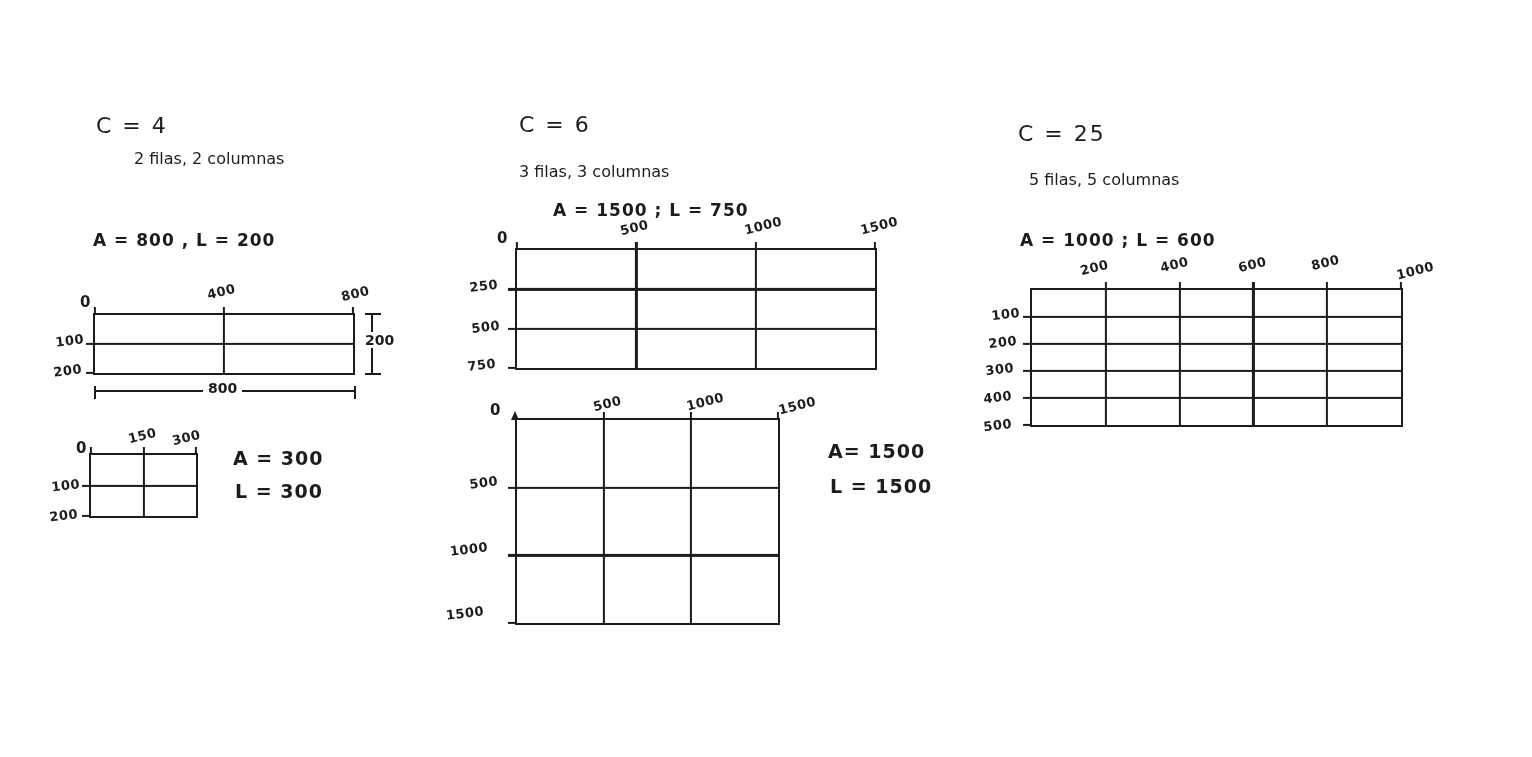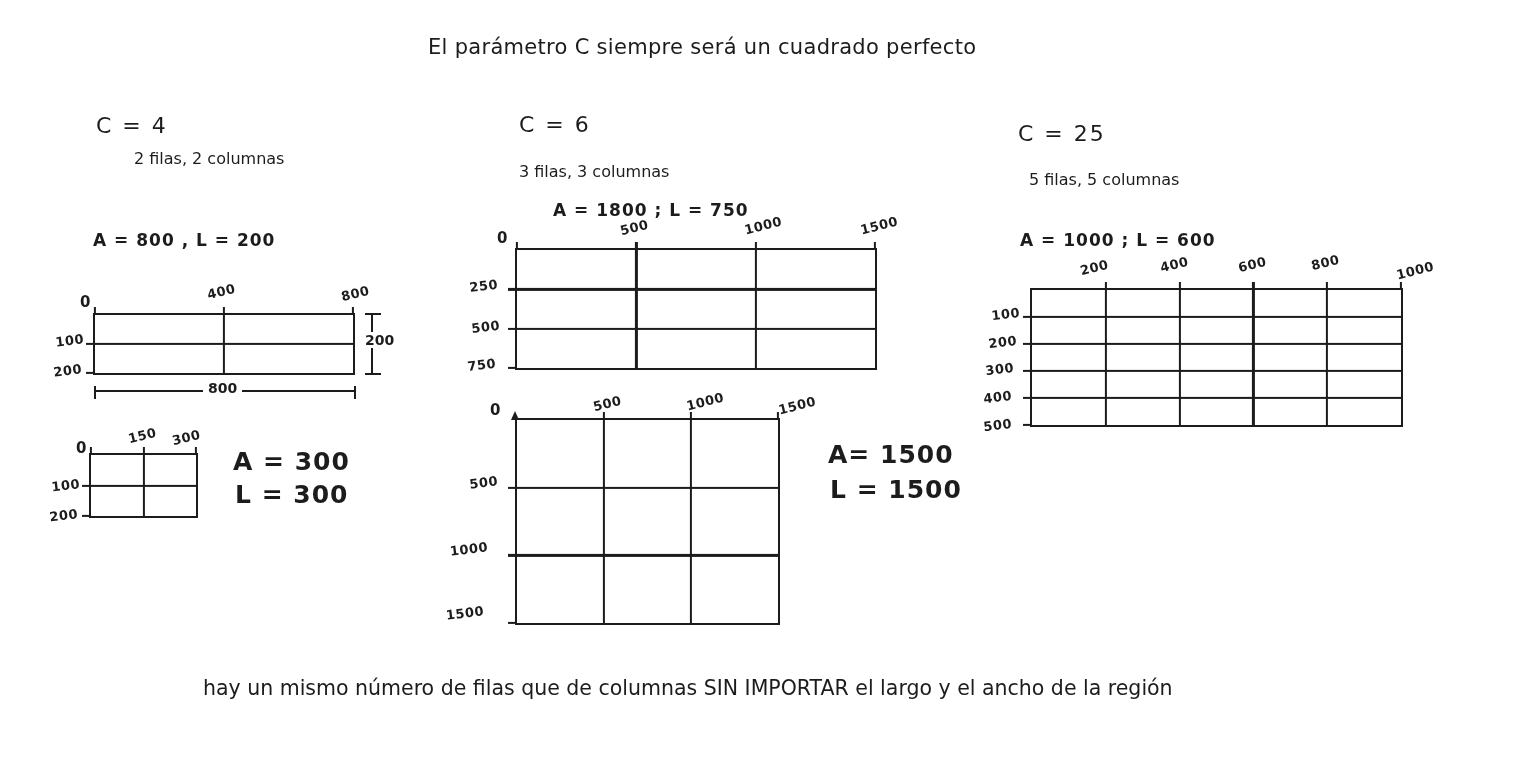--- a/index.html
+++ b/index.html
@@ -7,21 +7,21 @@
   #canvas {
     position: relative; width: 1532px; height: 757px;
     background: var(--bg); color: var(--ink);
     font-family: "DejaVu Sans", sans-serif; overflow: hidden;
   }
   .abs { position: absolute; white-space: nowrap; }
   .title { font-size: 21px; letter-spacing: 0.3px; }
   .h1 { font-size: 22px; letter-spacing: 2px; }
   .h2 { font-size: 16px; }
   .params { font-size: 17px; font-weight: 700; letter-spacing: 1px; }
-  .side-label { font-size: 25px; font-weight: 700; letter-spacing: 1px; }
+  .side-label { font-size: 19px; font-weight: 700; letter-spacing: 1px; }
   .footer-line { font-size: 20.5px; }
   .grid { position: absolute; border: 2.4px solid var(--ink); box-sizing: border-box; }
   .vl { position: absolute; top: 0; bottom: 0; width: 2.2px; background: var(--ink); transform: translateX(-50%); }
   .hl { position: absolute; left: 0; right: 0; height: 2.2px; background: var(--ink); transform: translateY(-50%); }
   .tv { position: absolute; top: -8px; height: 8px; width: 2.2px; background: var(--ink); transform: translateX(-50%); }
   .th { position: absolute; left: -9px; width: 8px; height: 2.2px; background: var(--ink); transform: translateY(-50%); }
   .tick { position: absolute; font-size: 13px; font-weight: 700; letter-spacing: 0.5px; white-space: nowrap; }
   .tick.big { font-size: 15px; }
   .r { text-align: right; }
   .tilt { transform: rotate(-14deg); }
@@ -35,21 +35,20 @@
   .dim-label { position: absolute; background: var(--bg); font-size: 14px; font-weight: 700; padding: 0 5px; z-index: 2; }
   .arrow-up { position: absolute; top: -9px; left: -6px; width: 0; height: 0;
     border-left: 4.5px solid transparent; border-right: 4.5px solid transparent;
     border-bottom: 9px solid var(--ink); }
 </style>
 </head>
 <body>
 
 <div id="canvas">
 
-  <div class="abs title" style="left:428px; top:35px;">El parámetro C siempre será un cuadrado perfecto</div>
 
   <div class="abs h1" style="left:96px; top:113px;">C = 4</div>
   <div class="abs h2" style="left:134px; top:149px;">2 filas, 2 columnas</div>
   <div class="abs params" style="left:93px; top:230px;">A = 800 ,   L = 200</div>
 
   <div class="grid" style="left:93px; top:313px; width:262px; height:62px;">
     <i class="vl" style="left:50%"></i>
     <i class="hl" style="top:50%"></i>
     <i class="tv" style="left:0%"></i>
     <i class="tv" style="left:50%"></i>
@@ -79,21 +78,21 @@
   <div class="tick big" style="left:76px; top:439px;">0</div>
   <div class="tick tilt" style="left:128px; top:428px;">150</div>
   <div class="tick tilt" style="left:172px; top:430px;">300</div>
   <div class="tick r tilt2" style="left:48px; top:478px; width:32px;">100</div>
   <div class="tick r tilt2" style="left:46px; top:508px; width:32px;">200</div>
   <div class="abs side-label" style="left:233px; top:447px;">A = 300</div>
   <div class="abs side-label" style="left:235px; top:480px;">L = 300</div>
 
   <div class="abs h1" style="left:519px; top:112px;">C = 6</div>
   <div class="abs h2" style="left:519px; top:162px;">3 filas, 3 columnas</div>
-  <div class="abs params" style="left:553px; top:200px;">A = 1800 ;   L = 750</div>
+  <div class="abs params" style="left:553px; top:200px;">A = 1500 ;   L = 750</div>
 
   <div class="grid" style="left:515px; top:248px; width:362px; height:122px;">
     <i class="vl" style="left:33.333%"></i>
     <i class="vl" style="left:66.667%"></i>
     <i class="hl" style="top:33.333%"></i>
     <i class="hl" style="top:66.667%"></i>
     <i class="tv" style="left:0%"></i>
     <i class="tv" style="left:33.333%"></i>
     <i class="tv" style="left:66.667%"></i>
     <i class="tv" style="left:100%"></i>
@@ -160,15 +159,14 @@
   <div class="tick tilt" style="left:1160px; top:257px;">400</div>
   <div class="tick tilt" style="left:1238px; top:257px;">600</div>
   <div class="tick tilt" style="left:1311px; top:255px;">800</div>
   <div class="tick tilt" style="left:1396px; top:263px;">1000</div>
   <div class="tick r tilt2" style="left:984px; top:307px; width:36px;">100</div>
   <div class="tick r tilt2" style="left:981px; top:335px; width:36px;">200</div>
   <div class="tick r tilt2" style="left:978px; top:362px; width:36px;">300</div>
   <div class="tick r tilt2" style="left:976px; top:390px; width:36px;">400</div>
   <div class="tick r tilt2" style="left:976px; top:418px; width:36px;">500</div>
 
-  <div class="abs footer-line" style="left:203px; top:676px;">hay un mismo número de filas que de columnas SIN IMPORTAR el largo y el ancho de la región</div>
 
 </div>
 
 </body></html>

